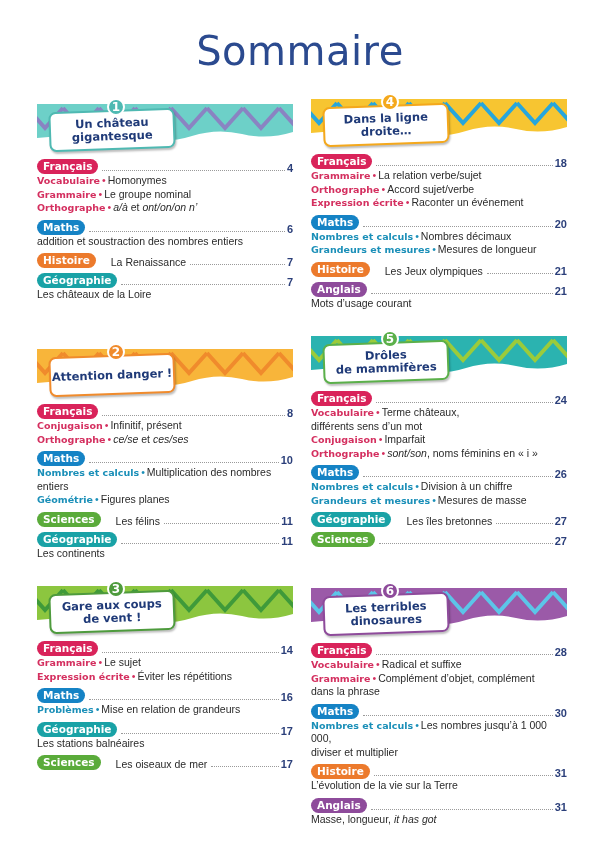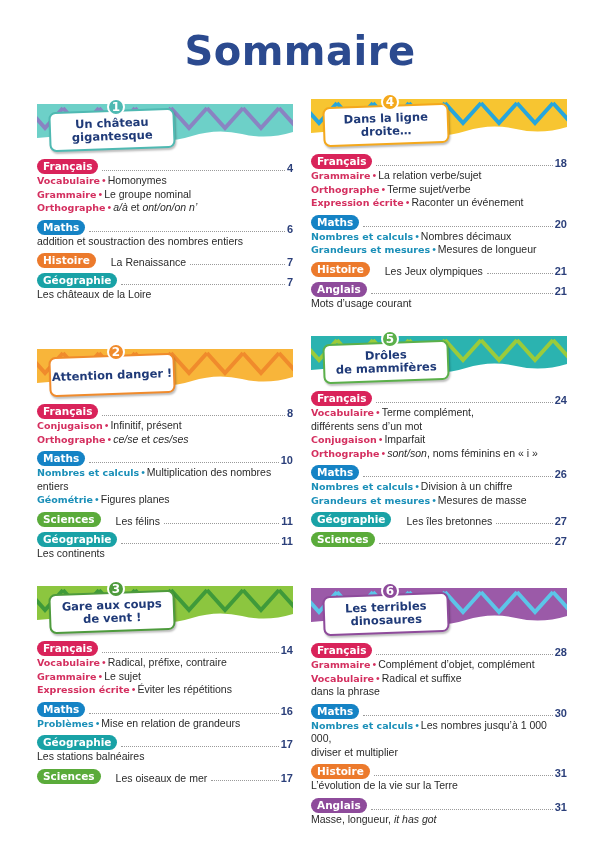--- a/index.html
+++ b/index.html
@@ -1,20 +1,20 @@
 <!DOCTYPE html>
 <html><head>
 <meta charset="utf-8">
 <style>
   * { box-sizing: border-box; margin: 0; padding: 0; }
   html, body { width: 600px; height: 868px; background: #fff; overflow: hidden; }
   body { font-family: "Liberation Sans", sans-serif; color: #2a2a2a; position: relative; }
   .title {
     position: absolute; top: 28px; left: 0; width: 600px; text-align: center;
-    font-family: "DejaVu Sans", sans-serif; font-weight: bold; font-size: 40px;
+    font-family: "DejaVu Sans", sans-serif; font-weight: normal; font-size: 40px;
     color: #2b4a8f; letter-spacing: 0.5px;
   }
   .unit { position: absolute; left: 0; width: 256px; }
   .banner { position: relative; height: 56px; }
   .banner svg.bg { position: absolute; left: 0; top: 6px; width: 256px; height: 38px; }
   .num-circle {
     position: absolute; left: 70px; top: 0px; width: 18px; height: 18px; border-radius: 50%;
     border: 2px solid #fff; color: #fff; font-weight: bold; font-size: 12px; text-align: center; line-height: 14px;
     z-index: 3; font-family: "DejaVu Sans", sans-serif;
   }
@@ -147,21 +147,20 @@
      <div class="unit-box" style="border-color:#4e9b3d">
        <span class="unit-title">Gare aux coups
 de vent !</span>
      </div>
    </div>
       <div class="row">
         <span class="tag" style="background: rgb(217, 35, 90);">Français</span>
         <span class="dots"></span>
         <span class="page">14</span>
       </div>
-      <div class="line"><span class="kw kw-fr">Vocabulaire</span><span class="bullet bullet-fr">•</span><span>Radical, préfixe, contraire</span></div>
       <div class="line"><span class="kw kw-fr">Grammaire</span><span class="bullet bullet-fr">•</span><span>Le sujet</span></div>
       <div class="line"><span class="kw kw-fr">Expression écrite</span><span class="bullet bullet-fr">•</span><span>Éviter les répétitions</span></div>
       <div class="row">
         <span class="tag" style="background: rgb(21, 131, 197);">Maths</span>
         <span class="dots"></span>
         <span class="page">16</span>
       </div>
       <div class="line"><span class="kw kw-ma">Problèmes</span><span class="bullet bullet-ma">•</span><span>Mise en relation de grandeurs</span></div>
       <div class="row">
         <span class="tag" style="background: rgb(25, 162, 166);">Géographie</span>
@@ -190,21 +189,21 @@
        <span class="unit-title">Dans la ligne
 droite…</span>
      </div>
    </div>
       <div class="row">
         <span class="tag" style="background: rgb(217, 35, 90);">Français</span>
         <span class="dots"></span>
         <span class="page">18</span>
       </div>
       <div class="line"><span class="kw kw-fr">Grammaire</span><span class="bullet bullet-fr">•</span><span>La relation verbe/sujet</span></div>
-      <div class="line"><span class="kw kw-fr">Orthographe</span><span class="bullet bullet-fr">•</span><span>Terme sujet/verbe</span></div>
+      <div class="line"><span class="kw kw-fr">Orthographe</span><span class="bullet bullet-fr">•</span><span>Accord sujet/verbe</span></div>
       <div class="line"><span class="kw kw-fr">Expression écrite</span><span class="bullet bullet-fr">•</span><span>Raconter un événement</span></div>
       <div class="row">
         <span class="tag" style="background: rgb(21, 131, 197);">Maths</span>
         <span class="dots"></span>
         <span class="page">20</span>
       </div>
       <div class="line"><span class="kw kw-ma">Nombres et calculs</span><span class="bullet bullet-ma">•</span><span>Nombres décimaux</span></div>
       <div class="line"><span class="kw kw-ma">Grandeurs et mesures</span><span class="bullet bullet-ma">•</span><span>Mesures de longueur</span></div>
       <div class="row">
         <span class="tag" style="background: rgb(236, 122, 44);">Histoire</span>
@@ -232,21 +231,21 @@
      <div class="unit-box" style="border-color:#5bb04a">
        <span class="unit-title">Drôles
 de mammifères</span>
      </div>
    </div>
       <div class="row">
         <span class="tag" style="background: rgb(217, 35, 90);">Français</span>
         <span class="dots"></span>
         <span class="page">24</span>
       </div>
-      <div class="line"><span class="kw kw-fr">Vocabulaire</span><span class="bullet bullet-fr">•</span><span>Terme complément,</span></div>
+      <div class="line"><span class="kw kw-fr">Vocabulaire</span><span class="bullet bullet-fr">•</span><span>Terme châteaux,</span></div>
       <div class="line"><span>différents sens d’un mot</span></div>
       <div class="line"><span class="kw kw-fr">Conjugaison</span><span class="bullet bullet-fr">•</span><span>Imparfait</span></div>
       <div class="line"><span class="kw kw-fr">Orthographe</span><span class="bullet bullet-fr">•</span><span><i>sont/son</i>, noms féminins en « i »</span></div>
       <div class="row">
         <span class="tag" style="background: rgb(21, 131, 197);">Maths</span>
         <span class="dots"></span>
         <span class="page">26</span>
       </div>
       <div class="line"><span class="kw kw-ma">Nombres et calculs</span><span class="bullet bullet-ma">•</span><span>Division à un chiffre</span></div>
       <div class="line"><span class="kw kw-ma">Grandeurs et mesures</span><span class="bullet bullet-ma">•</span><span>Mesures de masse</span></div>
@@ -275,22 +274,22 @@
      <div class="unit-box" style="border-color:#8e4b9b">
        <span class="unit-title">Les terribles
 dinosaures</span>
      </div>
    </div>
       <div class="row">
         <span class="tag" style="background: rgb(217, 35, 90);">Français</span>
         <span class="dots"></span>
         <span class="page">28</span>
       </div>
+      <div class="line"><span class="kw kw-fr">Vocabulaire</span><span class="bullet bullet-fr">•</span><span>Radical et suffixe</span></div>
       <div class="line"><span class="kw kw-fr">Grammaire</span><span class="bullet bullet-fr">•</span><span>Complément d’objet, complément</span></div>
-      <div class="line"><span class="kw kw-fr">Vocabulaire</span><span class="bullet bullet-fr">•</span><span>Radical et suffixe</span></div>
       <div class="line"><span>dans la phrase</span></div>
       <div class="row">
         <span class="tag" style="background: rgb(21, 131, 197);">Maths</span>
         <span class="dots"></span>
         <span class="page">30</span>
       </div>
       <div class="line"><span class="kw kw-ma">Nombres et calculs</span><span class="bullet bullet-ma">•</span><span>Les nombres jusqu’à 1 000 000,</span></div>
       <div class="line"><span>diviser et multiplier</span></div>
       <div class="row">
         <span class="tag" style="background: rgb(236, 122, 44);">Histoire</span>

